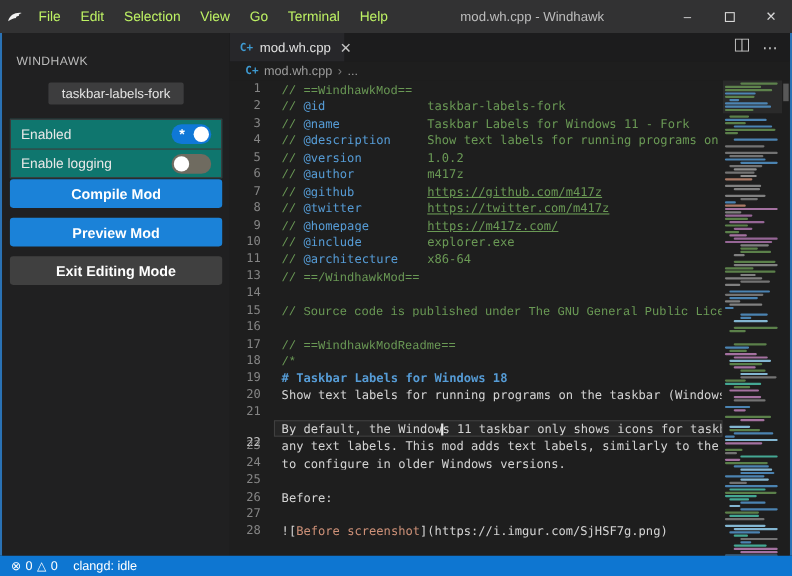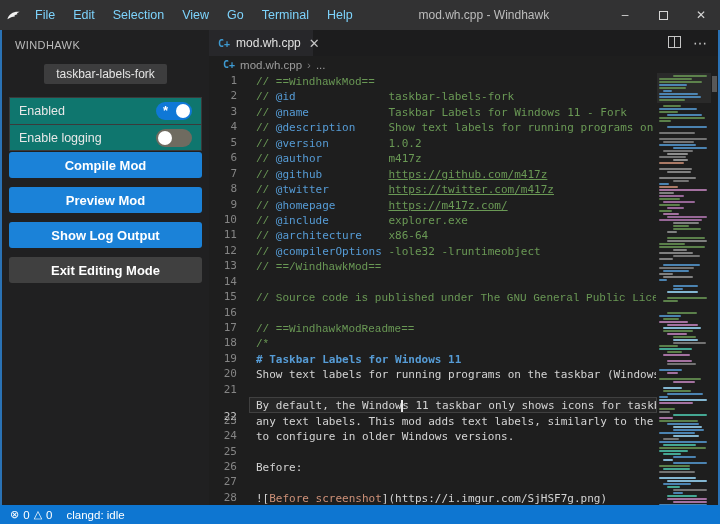--- a/index.html
+++ b/index.html
@@ -3,34 +3,34 @@
 <meta charset="utf-8">
 <style>
   * { margin:0; padding:0; box-sizing:border-box; }
   html,body { width:720px; height:524px; overflow:hidden; background:#1e1e1e;
               font-family:"Liberation Sans", sans-serif; }
 
   
   .titlebar { height:30px; background:#323233; display:flex; align-items:center; color:#cccccc; }
   .tb-logo { width:26px; display:flex; justify-content:center; align-items:center; }
   .menu { display:flex; }
-  .menu-item { padding:0 9px; font-size:12.5px; line-height:30px; color:#7dd3fc; cursor:default; }
+  .menu-item { padding:0 9px; font-size:12.5px; line-height:30px; color:#bef264; cursor:default; }
   .tb-title { flex:1; text-align:center; font-size:12px; color:#bdbdbd;
               white-space:nowrap; overflow:hidden; }
   .win-controls { display:flex; height:30px; }
   .win-btn { width:38px; display:flex; align-items:center; justify-content:center;
              color:#d6d6d6; font-size:12px; }
   .max-glyph { width:9px; height:9px; border:1px solid #d6d6d6; }
 
   
   .app-body { height:475px; display:flex; border-left:2px solid #2a72b5; border-right:2px solid #2a72b5; }
 
   
   .sidebar { width:207px; background:#202021; flex:none; display:flex; flex-direction:column; }
-  .sb-header { font-size:11px; color:#bbbbbb; margin:9px 0 0 13px; letter-spacing:.4px; }
+  .sb-header { font-size:11px; color:#bbbbbb; margin:20px 0 0 13px; letter-spacing:.4px; }
   .badge-wrap { display:flex; justify-content:center; margin-top:13px; }
   .mod-badge { background:#3d3d3e; color:#e4e4e4; font-size:12px; padding:3px 12px; border-radius:2px; }
   .toggle-box { margin:13px 7px 0 7px; border:1px solid #3a3a3b; background:#0f766e; }
   .toggle-row { height:26px; display:flex; align-items:center; padding:0 9px; }
   .toggle-row + .toggle-row { border-top:1px solid #3a3a3b; }
   .toggle-label { flex:1; color:#e8e8e8; font-size:12.5px; }
   .toggle { width:36px; height:18px; border-radius:9px; position:relative; flex:none; }
   .toggle.on  { background:#0f78d7; }
   .toggle.off { background:#6f6b60; }
   .knob { position:absolute; top:2px; width:14px; height:14px; border-radius:50%; background:#ffffff; }
@@ -132,21 +132,20 @@
         <div class="toggle-row">
           <span class="toggle-label">Enable logging</span>
           <span class="toggle off">
             <span class="knob"></span>
           </span>
         </div>
       </div>
     <div class="btn-col" id="btn-col">
         <button class="sb-btn blue">Compile Mod</button>
         <button class="sb-btn blue">Preview Mod</button>
-        <button class="sb-btn blue">Show Log Output</button>
         <button class="sb-btn red">Exit Editing Mode</button>
       </div>
   </div>
 
   <div class="editor">
     <div class="tabbar">
       <div class="tab">
         <span class="cpp-icon">C+</span>
         <span class="tab-label">mod.wh.cpp</span>
         <span class="tab-close">✕</span>
@@ -173,28 +172,27 @@
           <div class="line"><span class="ln">2</span><span class="lt"><span class="com">// </span><span class="tag">@id</span><span class="val">              taskbar-labels-fork</span></span></div>
           <div class="line"><span class="ln">3</span><span class="lt"><span class="com">// </span><span class="tag">@name</span><span class="val">            Taskbar Labels for Windows 11 - Fork</span></span></div>
           <div class="line"><span class="ln">4</span><span class="lt"><span class="com">// </span><span class="tag">@description</span><span class="val">     Show text labels for running programs on the taskbar (Windows 11 only)</span></span></div>
           <div class="line"><span class="ln">5</span><span class="lt"><span class="com">// </span><span class="tag">@version</span><span class="val">         1.0.2</span></span></div>
           <div class="line"><span class="ln">6</span><span class="lt"><span class="com">// </span><span class="tag">@author</span><span class="val">          m417z</span></span></div>
           <div class="line"><span class="ln">7</span><span class="lt"><span class="com">// </span><span class="tag">@github</span><span class="val">          </span><span class="link">https://github.com/m417z</span></span></div>
           <div class="line"><span class="ln">8</span><span class="lt"><span class="com">// </span><span class="tag">@twitter</span><span class="val">         </span><span class="link">https://twitter.com/m417z</span></span></div>
           <div class="line"><span class="ln">9</span><span class="lt"><span class="com">// </span><span class="tag">@homepage</span><span class="val">        </span><span class="link">https://m417z.com/</span></span></div>
           <div class="line"><span class="ln">10</span><span class="lt"><span class="com">// </span><span class="tag">@include</span><span class="val">         explorer.exe</span></span></div>
           <div class="line"><span class="ln">11</span><span class="lt"><span class="com">// </span><span class="tag">@architecture</span><span class="val">    x86-64</span></span></div>
-          <div class="line"><span class="ln">12</span><span class="lt"><span class="com">// </span><span class="tag">@compilerOptions</span><span class="val"> -lole32 -lruntimeobject</span></span></div>
           <div class="line"><span class="ln">13</span><span class="lt"><span class="com">// ==/WindhawkMod==</span></span></div>
           <div class="line"><span class="ln">14</span><span class="lt"></span></div>
           <div class="line"><span class="ln">15</span><span class="lt"><span class="com">// Source code is published under The GNU General Public License v3.0.</span></span></div>
           <div class="line"><span class="ln">16</span><span class="lt"></span></div>
           <div class="line"><span class="ln">17</span><span class="lt"><span class="com">// ==WindhawkModReadme==</span></span></div>
           <div class="line"><span class="ln">18</span><span class="lt"><span class="com">/*</span></span></div>
-          <div class="line"><span class="ln">19</span><span class="lt"><span class="head"># Taskbar Labels for Windows 11</span></span></div>
+          <div class="line"><span class="ln">19</span><span class="lt"><span class="head"># Taskbar Labels for Windows 18</span></span></div>
           <div class="line"><span class="ln">20</span><span class="lt"><span class="txt">Show text labels for running programs on the taskbar (Windows 11 only).</span></span></div>
           <div class="line"><span class="ln">21</span><span class="lt"></span></div>
           <div class="line current"><span class="ln">22</span><span class="lt"><span class="txt">By default, the Window</span><span class="cursor"></span><span class="txt">s 11 taskbar only shows icons for taskbar items, without</span></span></div>
           <div class="line"><span class="ln">23</span><span class="lt"><span class="txt">any text labels. This mod adds text labels, similarly to the way it was</span></span></div>
           <div class="line"><span class="ln">24</span><span class="lt"><span class="txt">to configure in older Windows versions.</span></span></div>
           <div class="line"><span class="ln">25</span><span class="lt"></span></div>
           <div class="line"><span class="ln">26</span><span class="lt"><span class="txt">Before:</span></span></div>
           <div class="line"><span class="ln">27</span><span class="lt"></span></div>
           <div class="line"><span class="ln">28</span><span class="lt"><span class="txt">![</span><span class="str">Before screenshot</span><span class="txt">](https://i.imgur.com/SjHSF7g.png)</span></span></div>
         </div>

